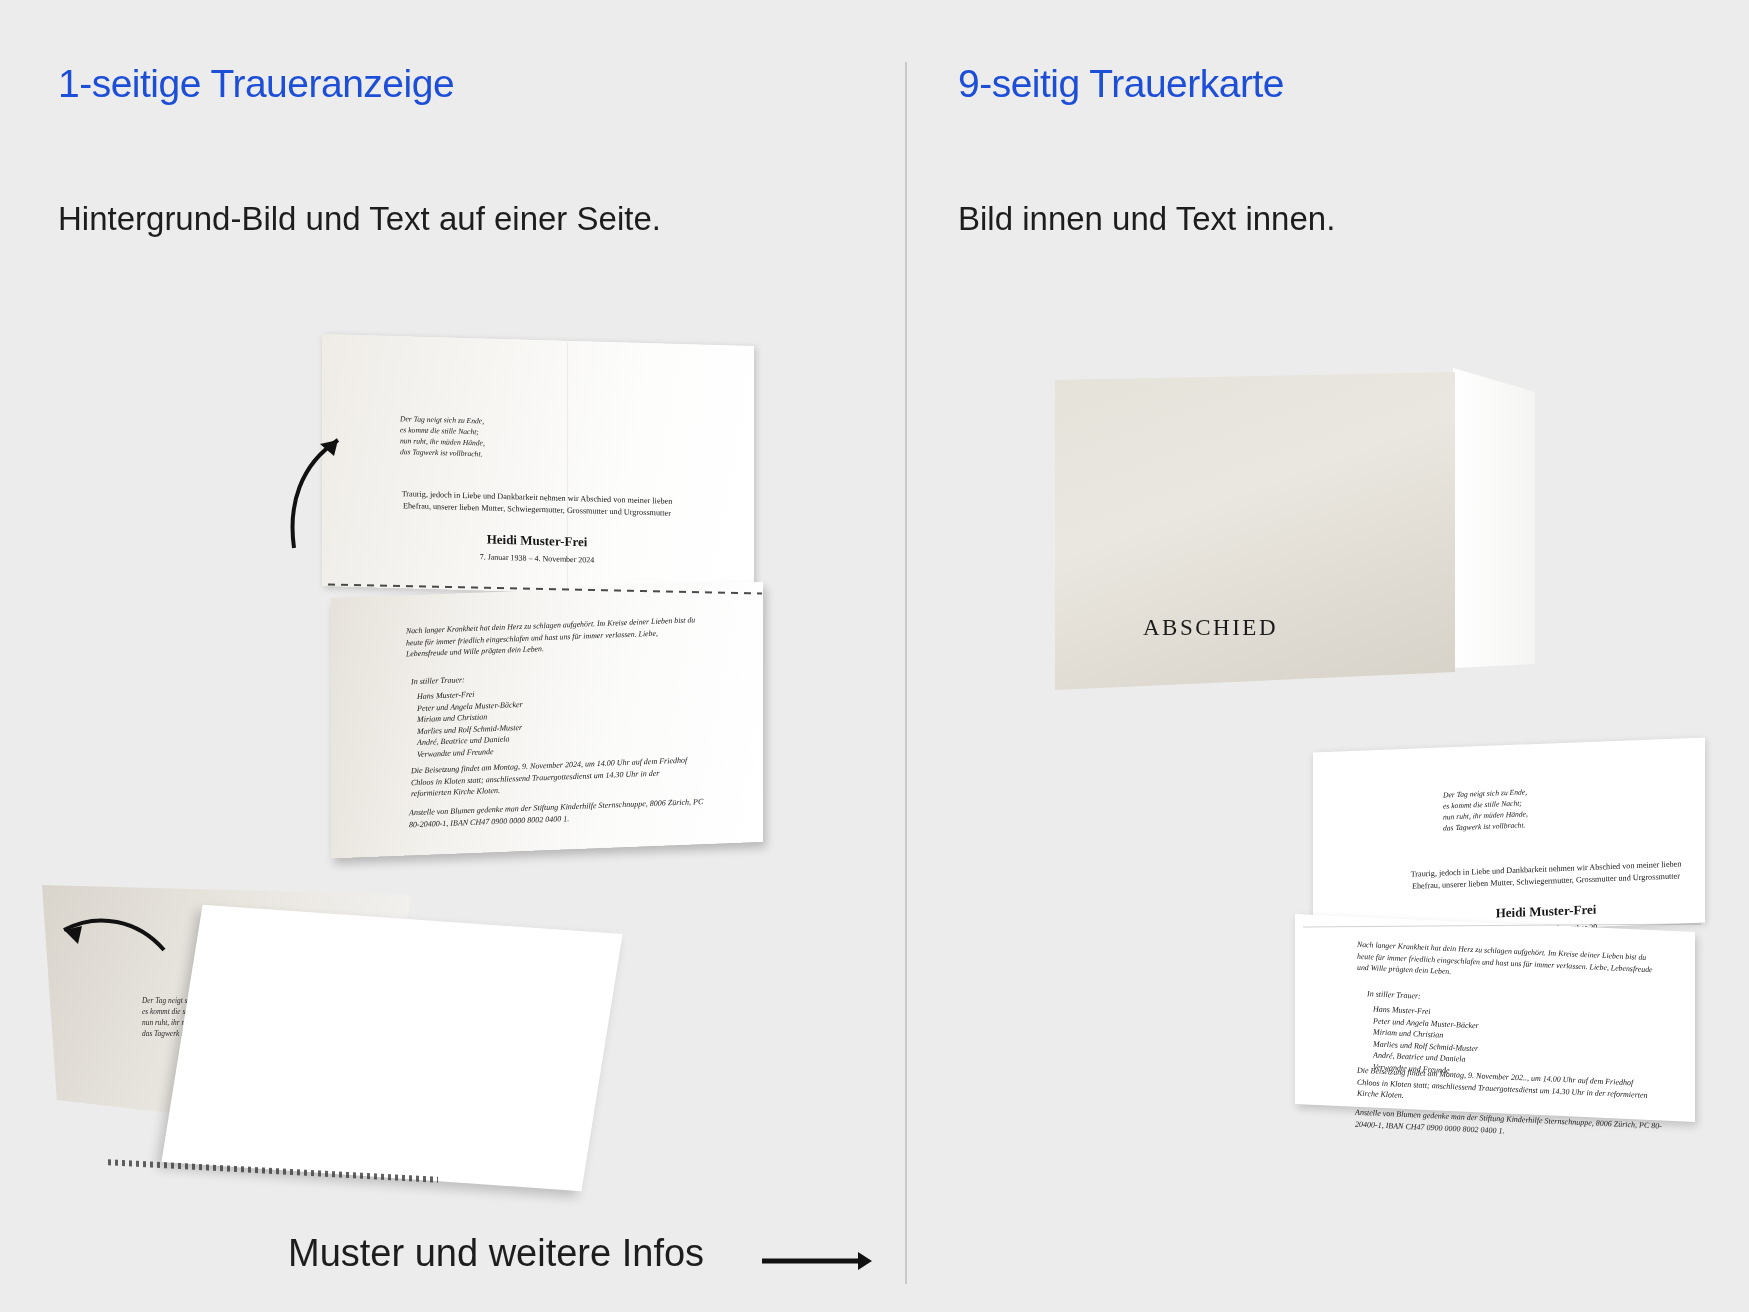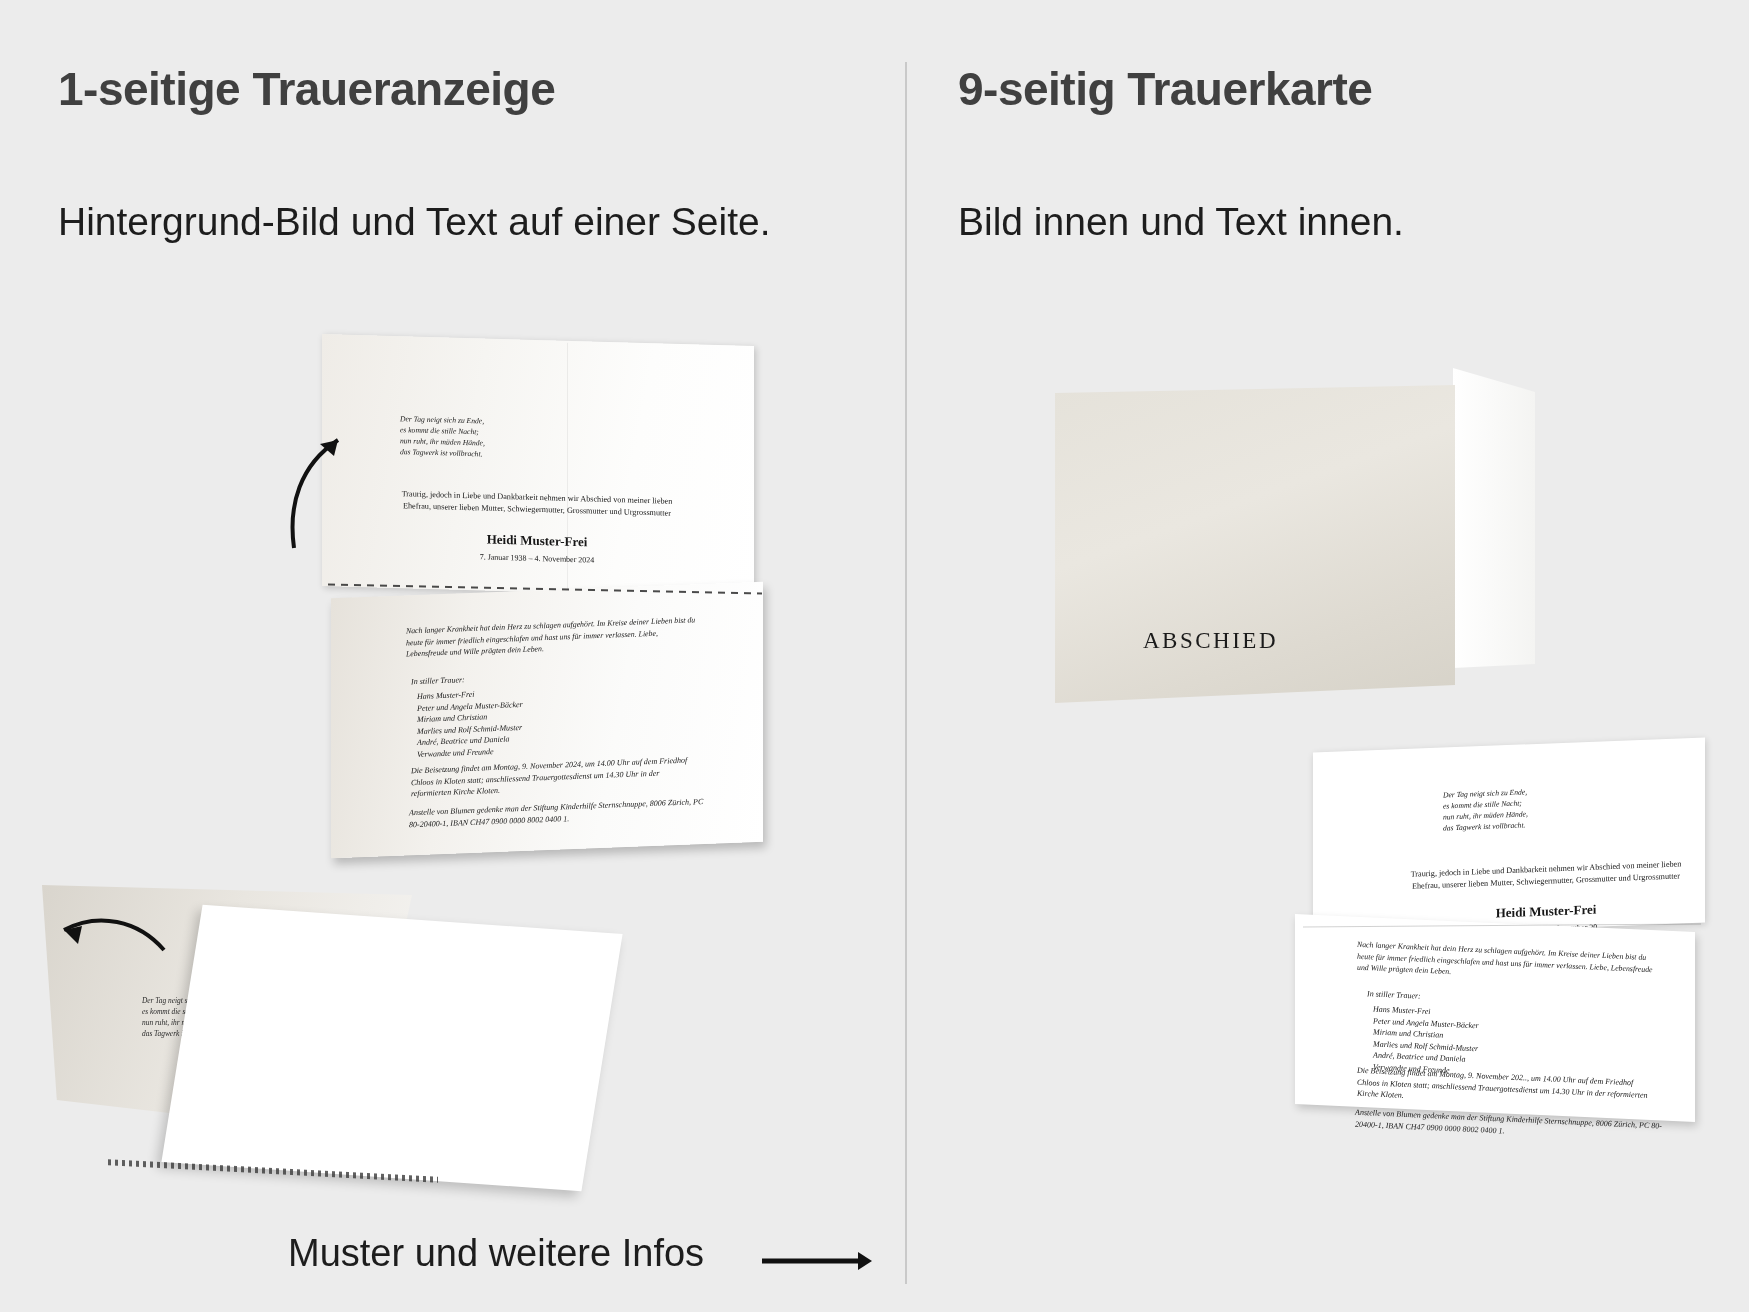--- a/index.html
+++ b/index.html
@@ -12,26 +12,26 @@
     position:relative;
   }
   .divider{
     position:absolute;left:905px;top:62px;width:2px;height:1222px;
     background:#c9c9c9;
   }
 
   
   .h1{
     position:absolute;
-    font-size:46px;font-weight:700;letter-spacing:-0.5px;
-    color:#404040;white-space:nowrap;
+    font-size:39px;font-weight:400;letter-spacing:-0.5px;
+    color:#1d4ed8;white-space:nowrap;
   }
   .h2{
     position:absolute;
-    font-size:39px;font-weight:400;color:#1d1d1d;white-space:nowrap;
+    font-size:33px;font-weight:400;color:#1d1d1d;white-space:nowrap;
   }
   #h1-left{left:58px;top:62px;}
   #h2-left{left:58px;top:200px;}
   #h1-right{left:958px;top:62px;}
   #h2-right{left:958px;top:200px;}
 
   .footer-note{
     position:absolute;left:288px;top:1232px;
     font-size:38px;color:#1d1d1d;white-space:nowrap;
   }
@@ -112,21 +112,21 @@
     background:repeating-linear-gradient(to right,#3a3a3a 0 3px,transparent 3px 7px);
     transform:skewY(3deg);opacity:.8;
   }
   #arrow2{left:60px;top:916px;width:110px;height:48px;}
 
   
   #card-closed{
     position:absolute;left:1055px;top:368px;width:440px;height:330px;
   }
   #card-front{
-    position:absolute;left:0;top:17px;width:400px;height:318px;
+    position:absolute;left:0;top:4px;width:400px;height:318px;
     background:linear-gradient(160deg,#e5e2da 0%,#eae7e0 40%,#dedad1 75%,#d6d2c8 100%);
     clip-path:polygon(0 8px,100% 0,100% 300px,0 318px);
     box-shadow:1px 2px 8px rgba(0,0,0,.15);
   }
   #card-back{
     position:absolute;left:398px;top:0;width:82px;height:300px;
     background:linear-gradient(to right,#ffffff 0%,#f4f4f2 100%);
     clip-path:polygon(0 0,100% 24px,100% 296px,0 300px);
     box-shadow:2px 2px 6px rgba(0,0,0,.12);
   }

